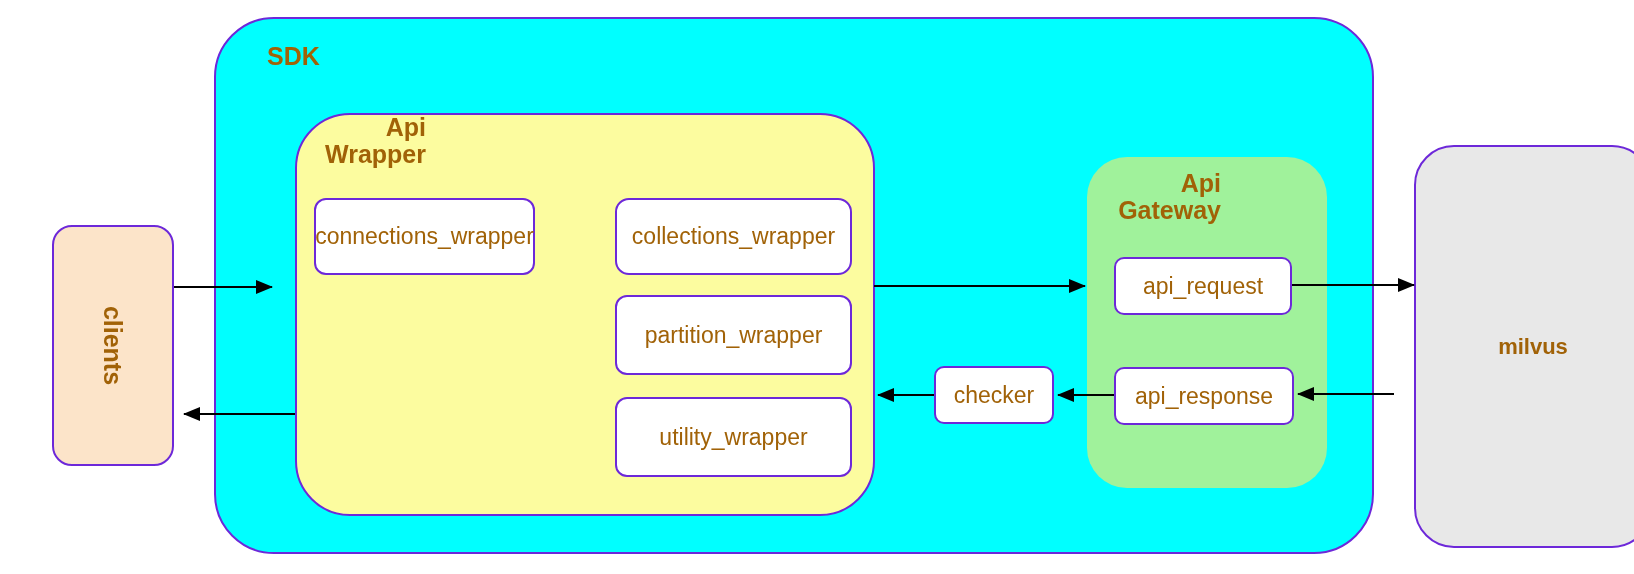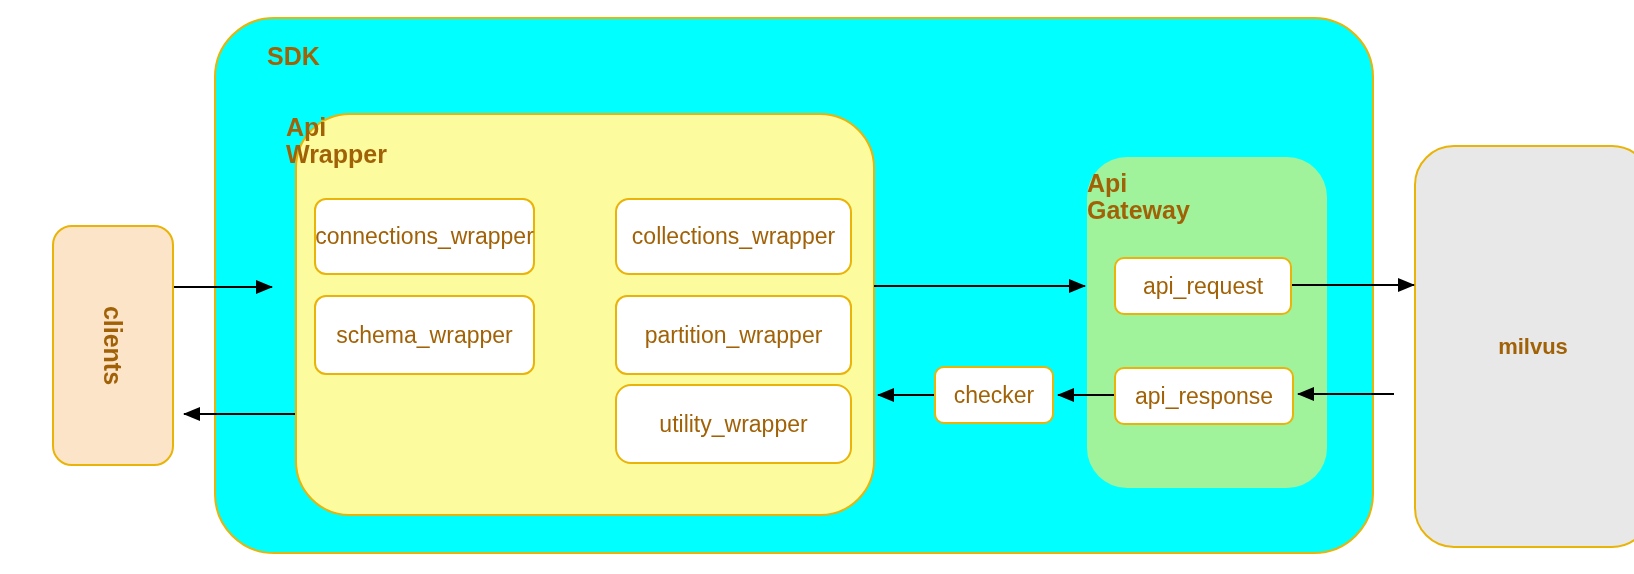--- a/index.html
+++ b/index.html
@@ -8,21 +8,21 @@
     width:1634px;height:574px;
     background:#ffffff;
     font-family:"Liberation Sans", sans-serif;
     color:#a16207;
     overflow:hidden;
     margin-left:37px;
   }
   .shape{
     position:absolute;
     box-sizing:border-box;
-    border:2px solid #eab308;
+    border:2px solid #6d28d9;
   }
   .fill-clients{background:#FCE4C9;}
   .fill-sdk{background:#00FFFF;}
   .fill-wrapper{background:#FCFC9F;}
   .fill-gateway{background:#A0F29B;}
   .fill-milvus{background:#E8E8E8;}
   .fill-white{background:#FFFFFF;}
 
   .node{
     display:flex;align-items:center;justify-content:center;
@@ -35,40 +35,40 @@
   .corner-mid{border-radius:40px;}
   .corner-small{border-radius:10px;}
   .corner-clients{border-radius:20px;}
 
   .shape-label{
     position:absolute;
     font-weight:bold;
     font-size:25px;
     line-height:27px;
     white-space:pre-line;
-    text-align:left;
+    text-align:right;
   }
   
   .clients-box{left:15px;top:225px;width:122px;height:241px;}
   .clients-box .rot{transform:rotate(90deg);font-weight:bold;font-size:25px;}
   .sdk-box{left:177px;top:17px;width:1160px;height:537px;}
   .sdk-label{left:230px;top:43px;text-align:left;}
   .wrapper-box{left:258px;top:113px;width:580px;height:403px;}
   .wrapper-label{left:249px;top:114px;width:140px;}
   .gateway-box{left:1050px;top:157px;width:240px;height:331px;}
   .gateway-label{left:1050px;top:170px;width:134px;}
   .milvus-box{left:1377px;top:145px;width:238px;height:403px;font-weight:bold;font-size:22px;}
 
   
   .w-connections{left:277px;top:198px;width:221px;height:77px;}
   .w-collections{left:578px;top:198px;width:237px;height:77px;border-radius:14px;}
   .w-schema{left:277px;top:295px;width:221px;height:80px;}
   .w-partition{left:578px;top:295px;width:237px;height:80px;}
   .w-index{left:277px;top:397px;width:221px;height:80px;}
-  .w-utility{left:578px;top:384px;width:237px;height:80px;border-radius:16px;}
+  .w-utility{left:578px;top:397px;width:237px;height:80px;}
 
   
   .b-request{left:1077px;top:257px;width:178px;height:58px;}
   .b-response{left:1077px;top:367px;width:180px;height:58px;}
   .b-checker{left:897px;top:366px;width:120px;height:58px;}
 
   .arrow-layer{
     position:absolute;left:0;top:0;width:1634px;height:574px;
     pointer-events:none;
   }
@@ -88,23 +88,20 @@
 
   <div class="shape fill-wrapper corner-yellow wrapper-box"></div>
   <div class="shape-label wrapper-label">Api
 Wrapper</div>
 
   <div class="shape node fill-white w-connections">
     <span>connections_wrapper</span>
   </div>
   <div class="shape node fill-white w-collections">
     <span>collections_wrapper</span>
-  </div>
-  <div class="shape node fill-white w-schema">
-    <span>schema_wrapper</span>
   </div>
   <div class="shape node fill-white w-partition">
     <span>partition_wrapper</span>
   </div>
   <div class="shape node fill-white w-utility">
     <span>utility_wrapper</span>
   </div>
 
   <div class="shape fill-gateway corner-mid gateway-box" style="border:none;"></div>
   <div class="shape-label gateway-label">Api

